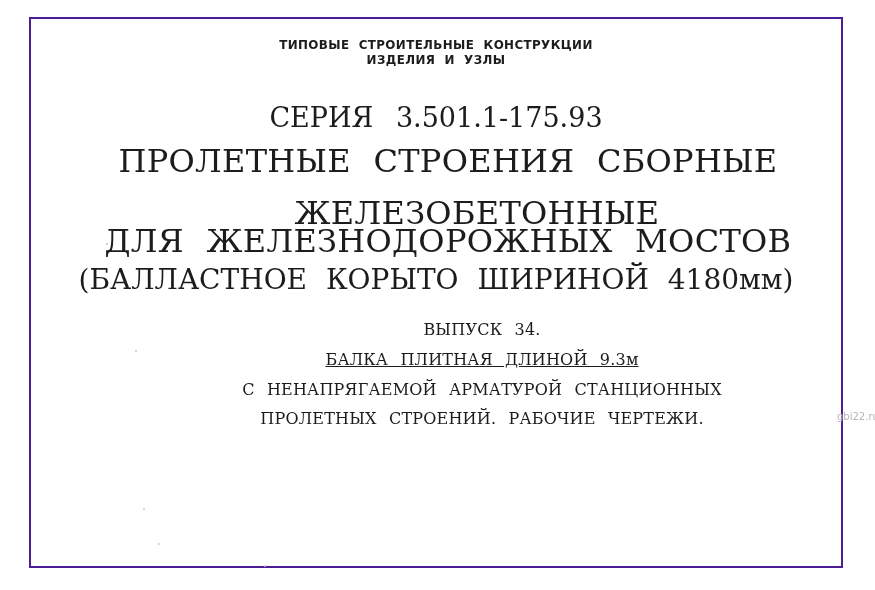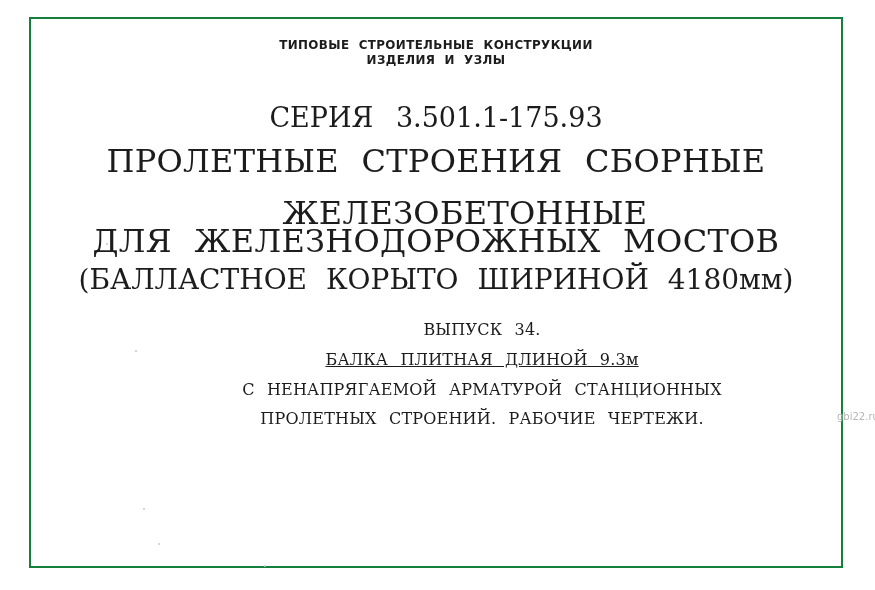--- a/index.html
+++ b/index.html
@@ -16,21 +16,21 @@
     overflow: hidden;
   }
 
   
   .frame {
     position: absolute;
     left: 29px;
     top: 17px;
     width: 810px;
     height: 547px;
-    border: 2px solid #15803d;
+    border: 2px solid #4c1d95;
   }
 
   .line {
     position: absolute;
     left: 0;
     width: 100%;
     text-align: center;
     white-space: nowrap;
     line-height: 1.15;
   }
@@ -42,21 +42,21 @@
     font-size: 12.5px;
     line-height: 15px;
     letter-spacing: 0.4px;
     word-spacing: 5px;
     transform: scaleX(0.95);
   }
   .hdr-1 { top: 18px; }
   .hdr-2 { top: 33px; }
 
   
-  .big    { font-size: 32px; word-spacing: 12px; letter-spacing: 0.3px; }
+  .big    { font-size: 32px; word-spacing: 12px; letter-spacing: 0.3px; margin-left: 12px; }
   .series { top: 83px;  font-size: 27px; word-spacing: 14px; }
   .t1     { top: 124px; }
   .t2     { top: 176px; padding-left: 29px; }
   .t3     { top: 204px; text-align: center; }
   .t4     { top: 245px; font-size: 28px; word-spacing: 10px; }
 
   
   .small  { font-size: 16px; word-spacing: 7px; letter-spacing: 0.2px; padding-left: 46px; }
   .issue  { top: 302px; }
   .s1     { top: 332px; text-decoration: underline; }

